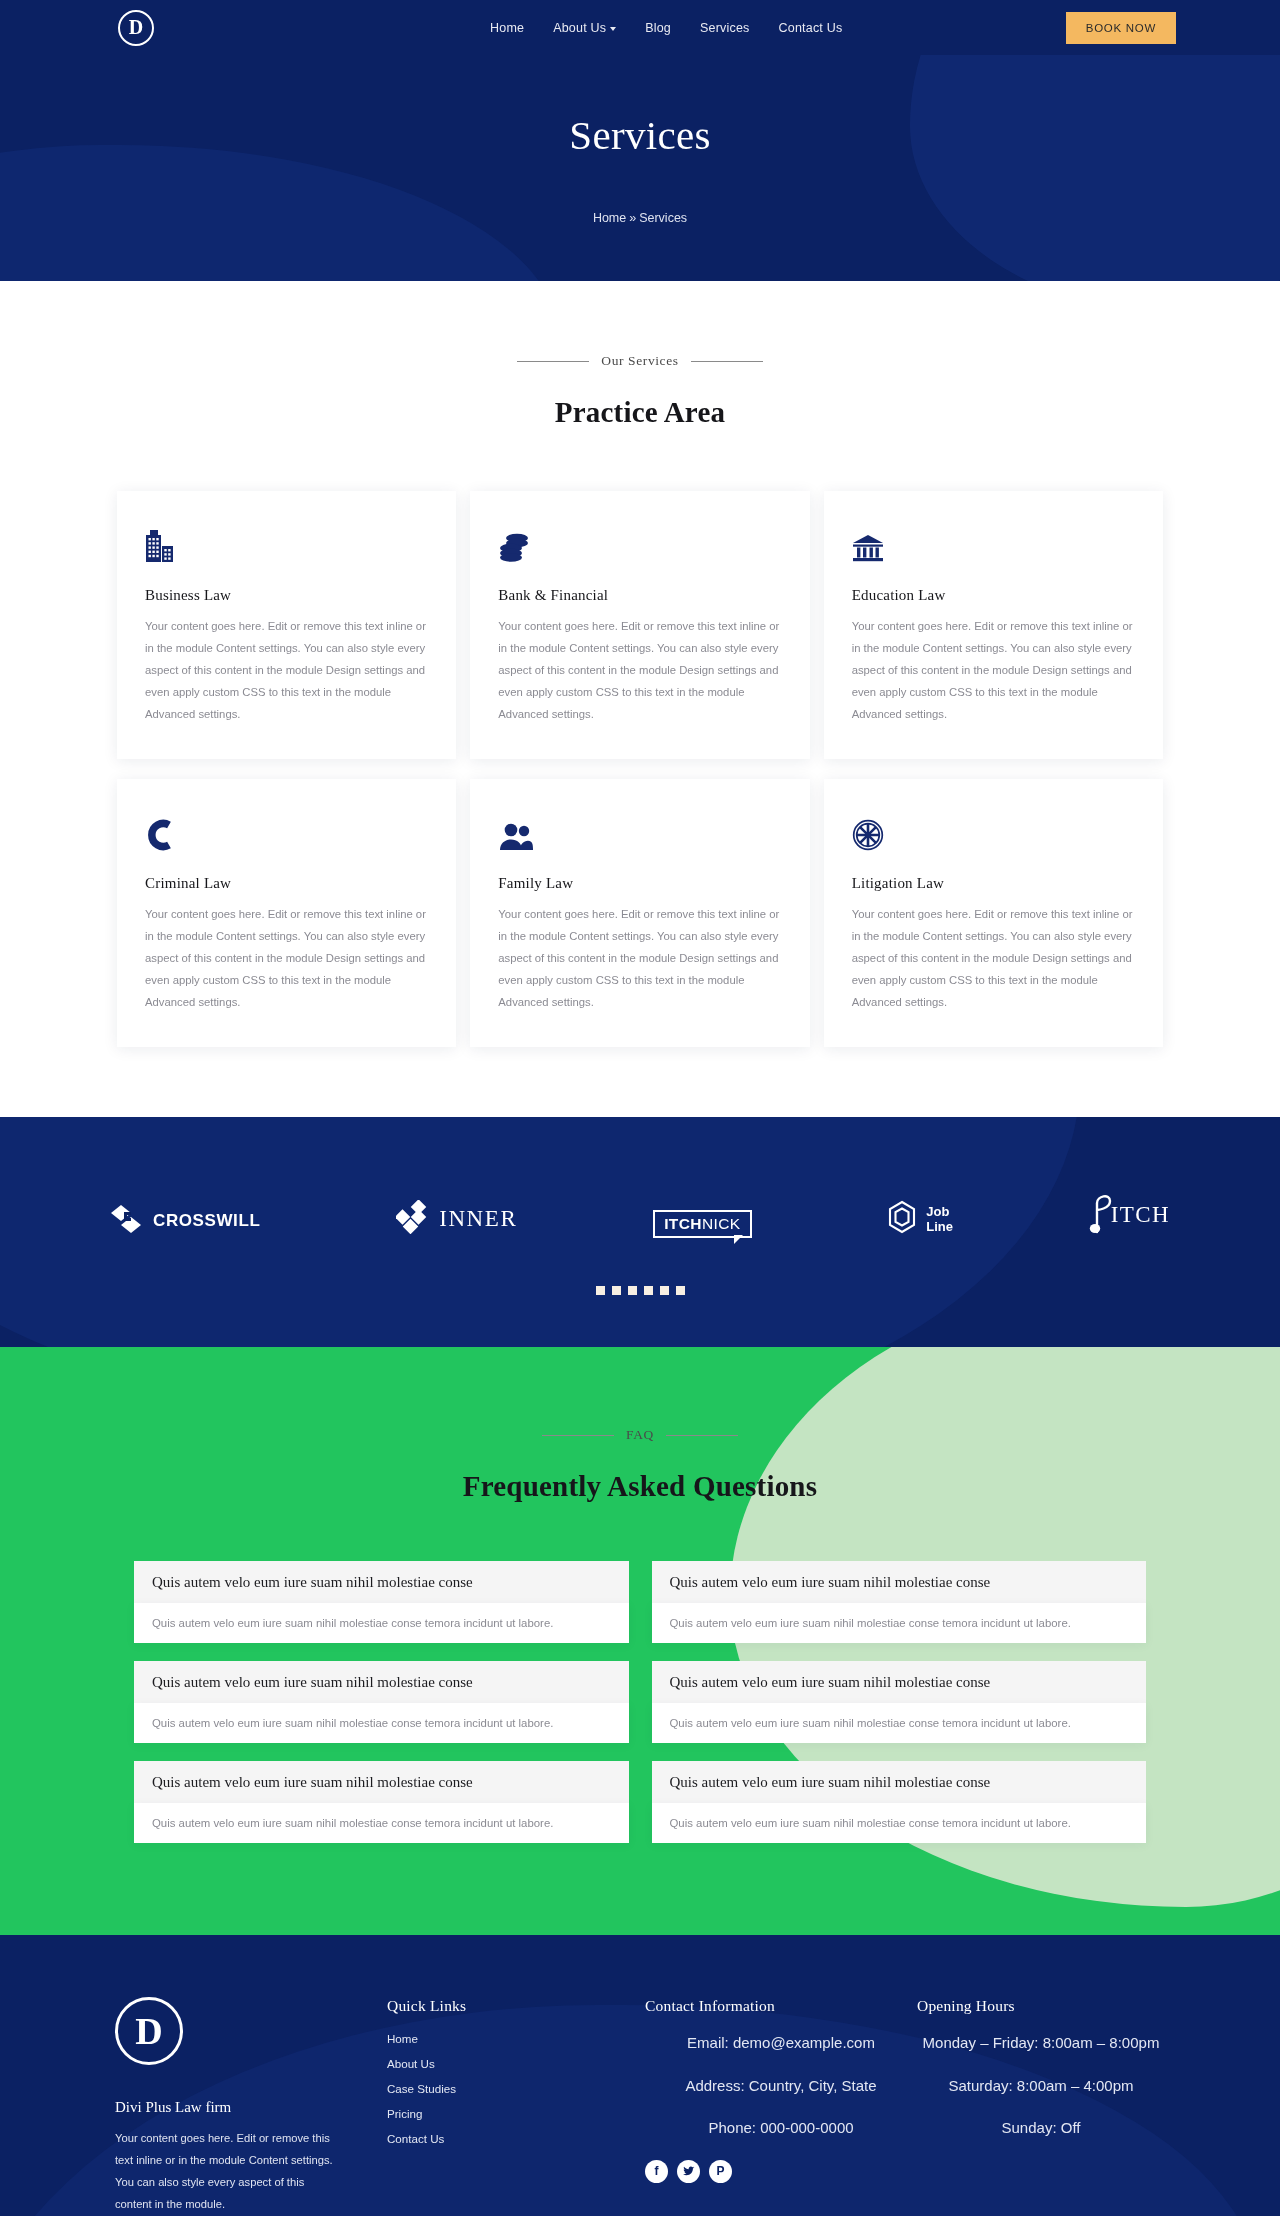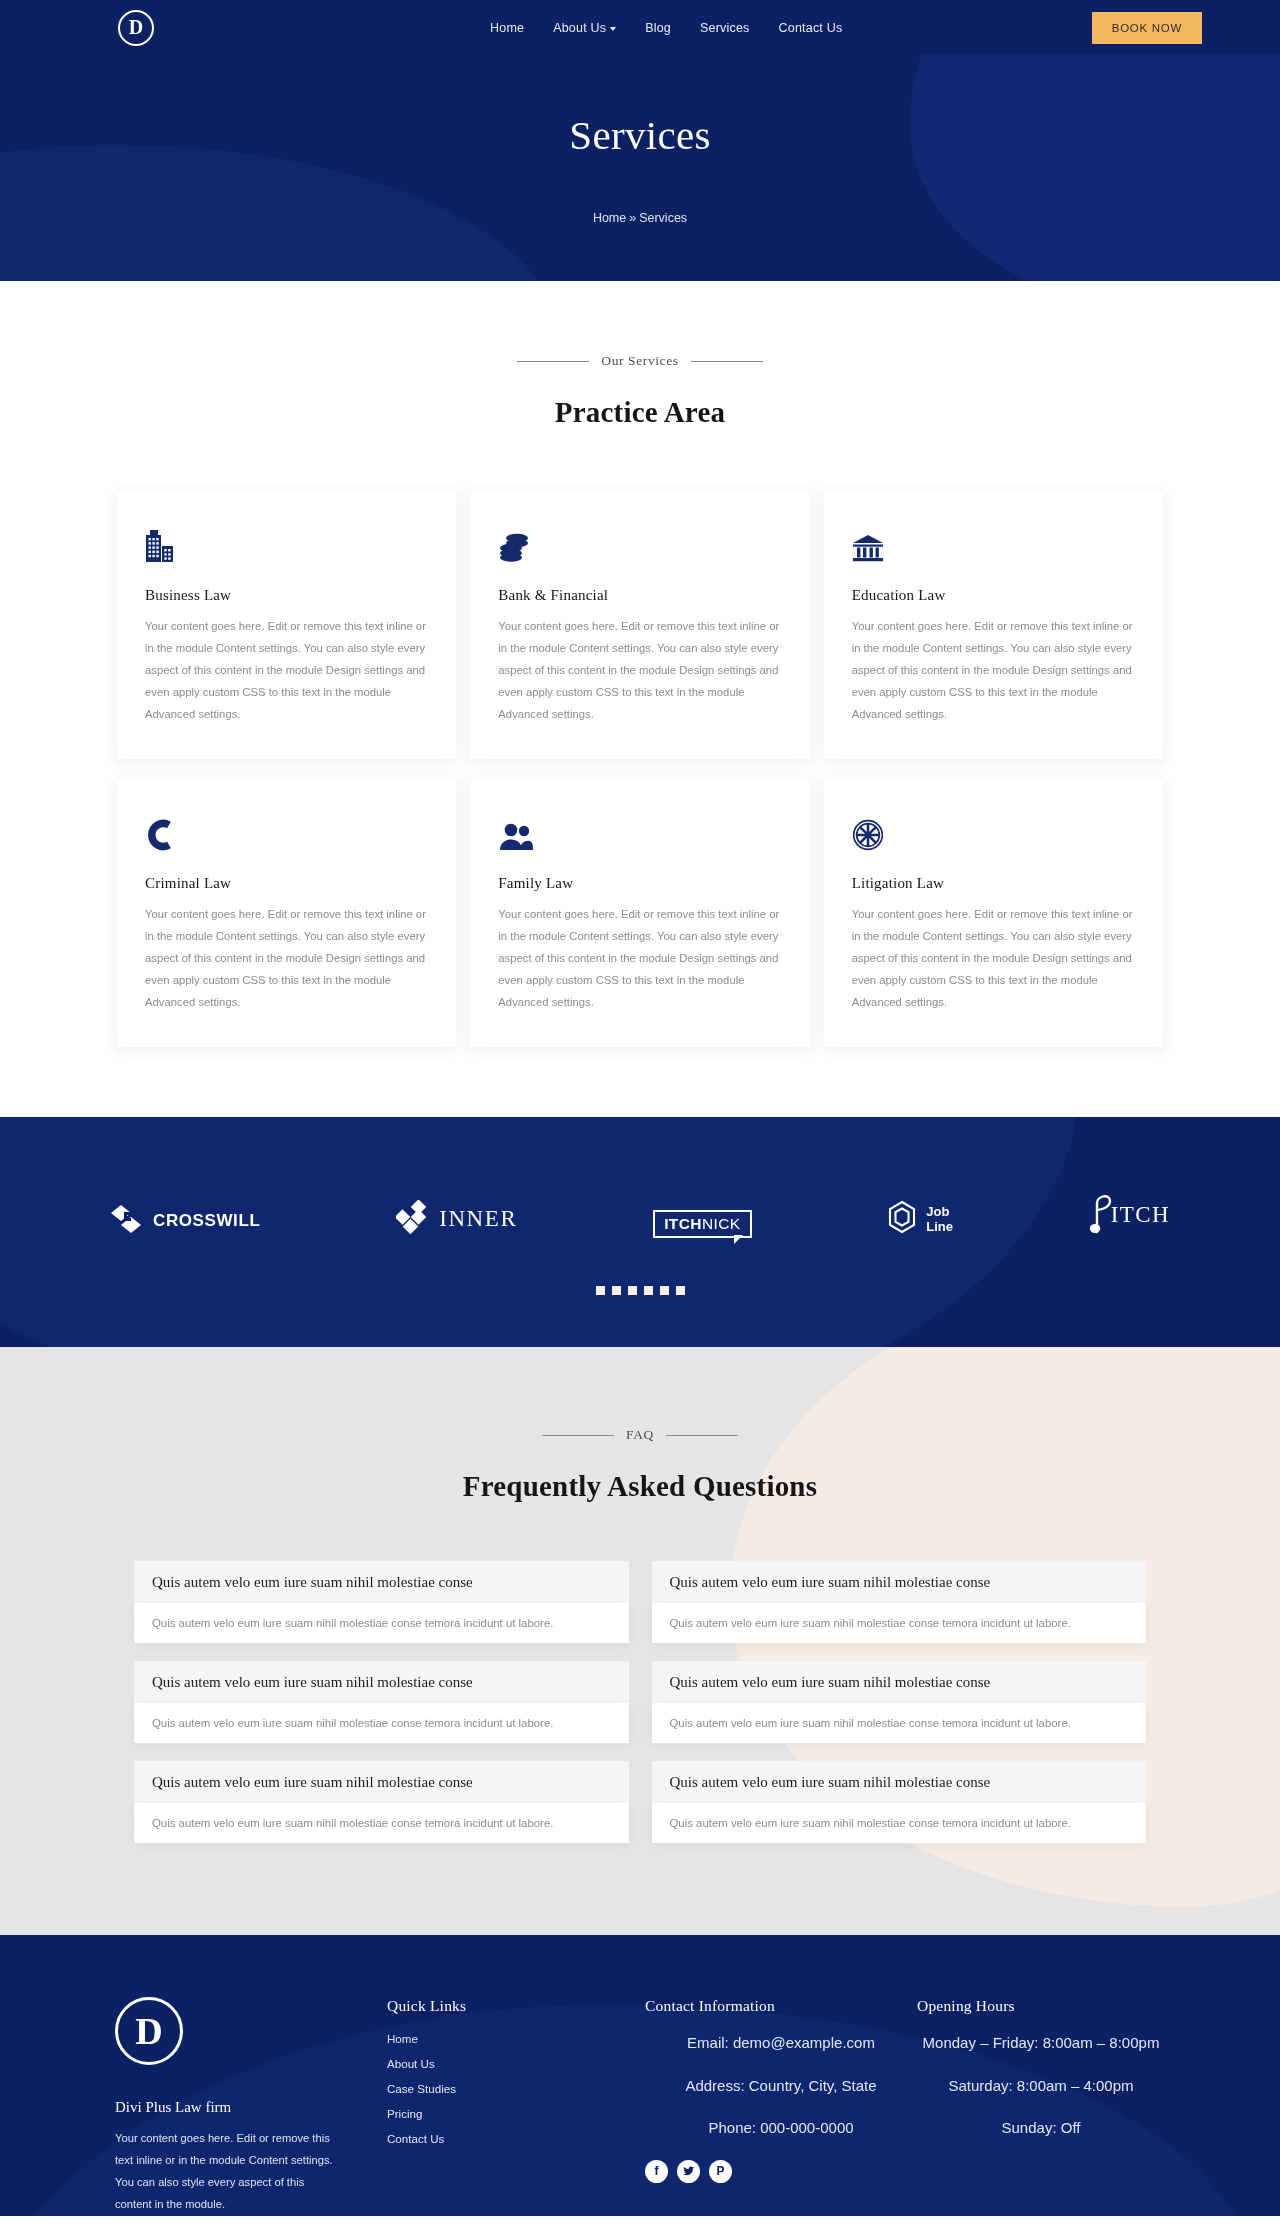--- a/index.html
+++ b/index.html
@@ -53,21 +53,21 @@
   .caret {
     width:0;height:0;
     border-left:3.5px solid transparent;
     border-right:3.5px solid transparent;
     border-top:4px solid #e9eaf2;
     display:inline-block;
     margin-top:2px;
   }
   .book-btn {
     margin-left:auto;
-    margin-right:78px;
+    margin-right:104px;
     background:#f4b860;
     color:#2c2c2c;
     font-size:11.5px;
     letter-spacing:.7px;
     padding:10px 20px;
     border:none;
     cursor:pointer;
     font-family:"Liberation Sans", sans-serif;
   }
 
@@ -259,21 +259,21 @@
     position:relative; z-index:2;
     margin-top:48px;
     display:flex;
     justify-content:center;
     gap:7px;
   }
   .dot { width:9px; height:9px; background:#f7efe3; cursor:pointer; }
 
   
   .faq {
-    background:#e5e5e5;
+    background:#22c55e;
     padding:80px 16px 92px;
     position:relative;
     overflow:hidden;
   }
   .faq-blob {
     position:absolute;
     width:760px; height:620px;
     right:-210px; top:-60px;
     background:#fbeee4;
     border-radius:52% 48% 40% 60% / 50% 45% 55% 50%;

